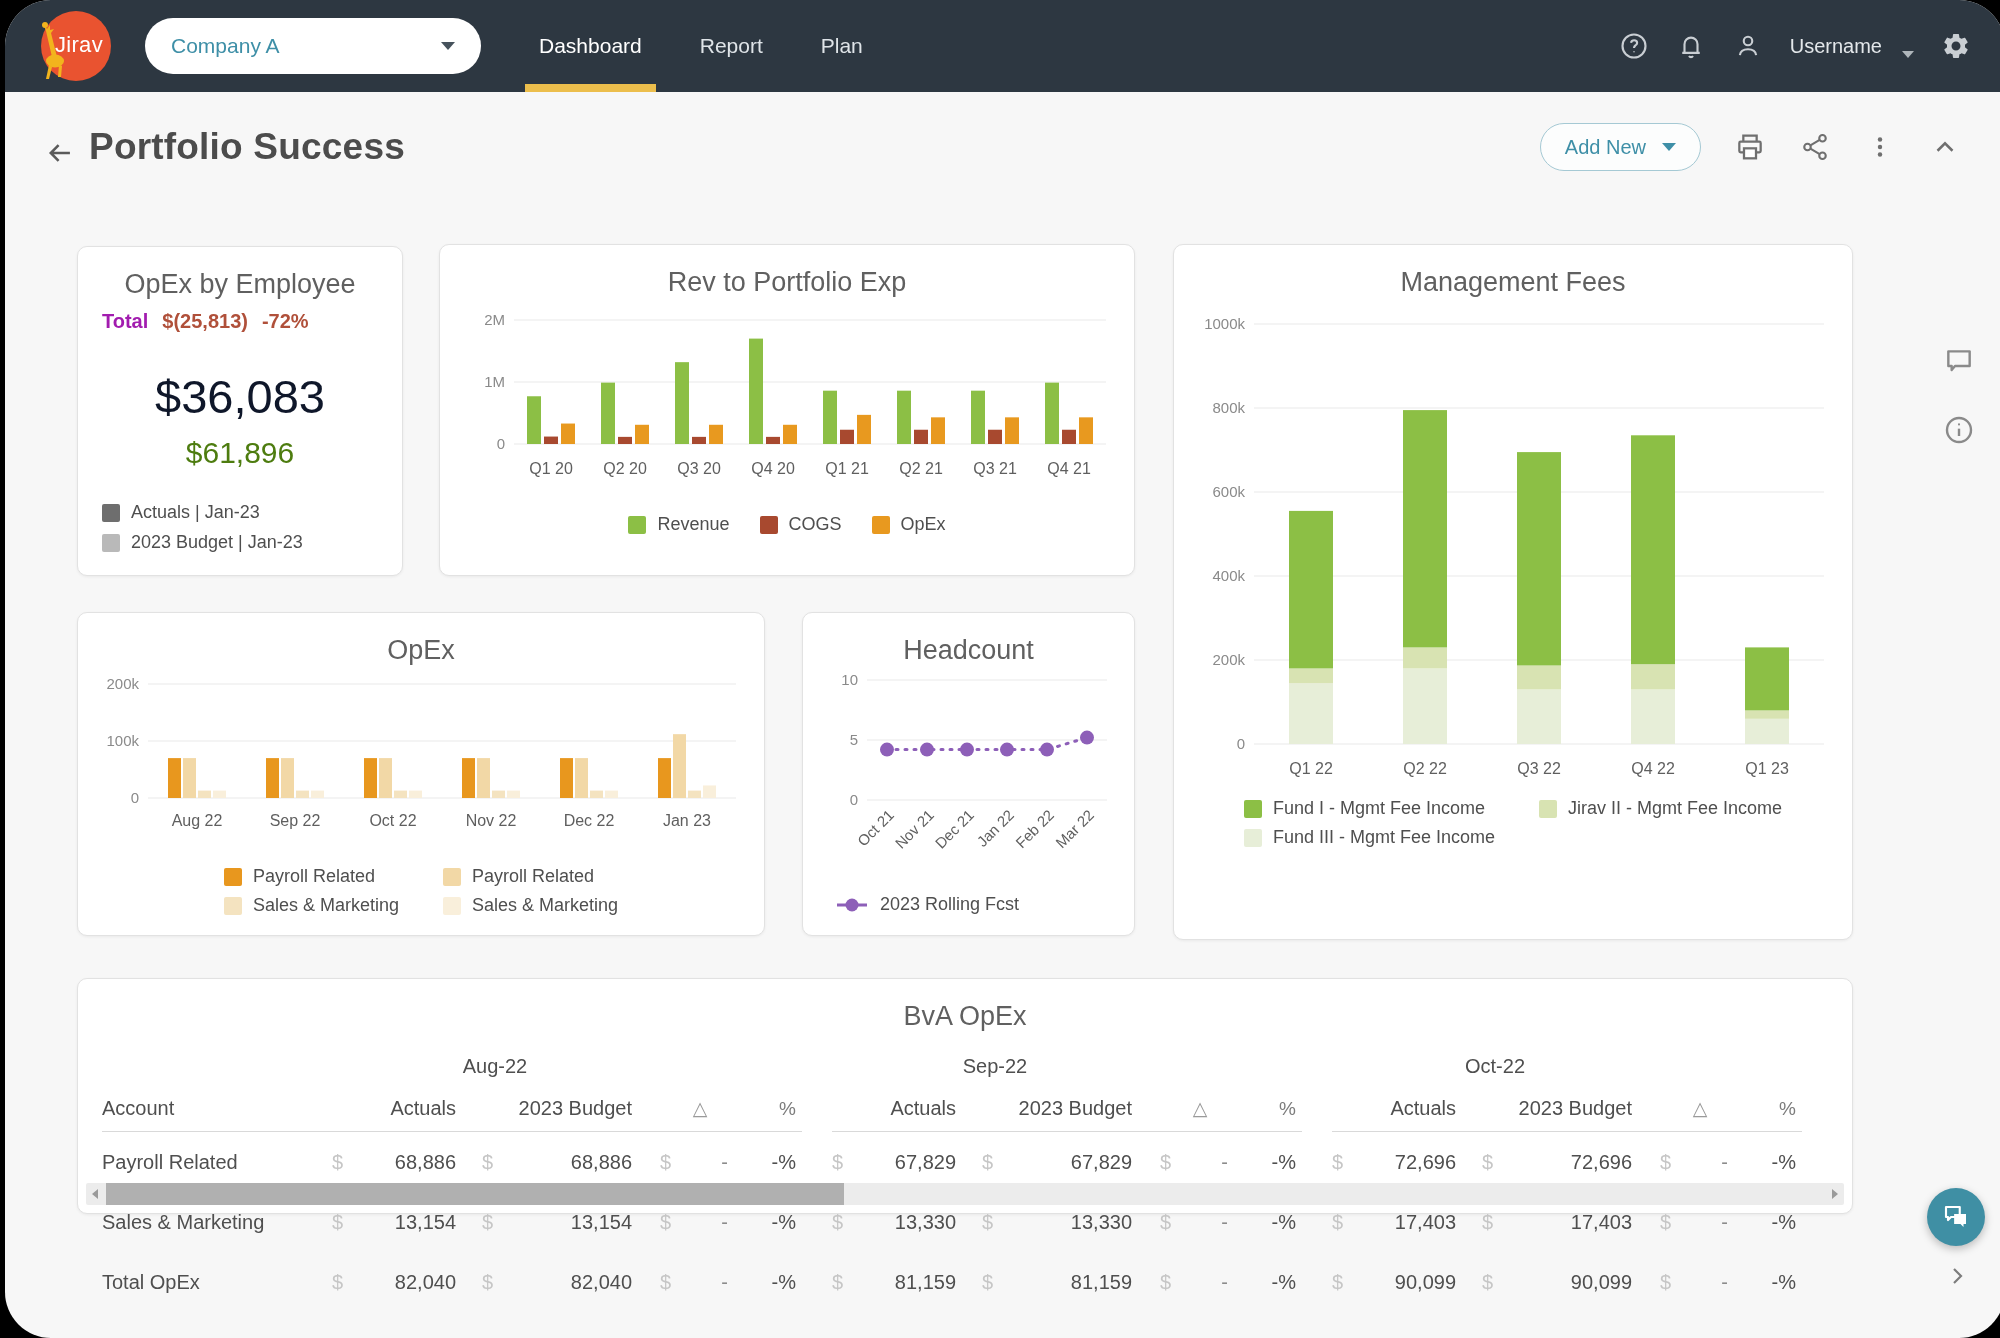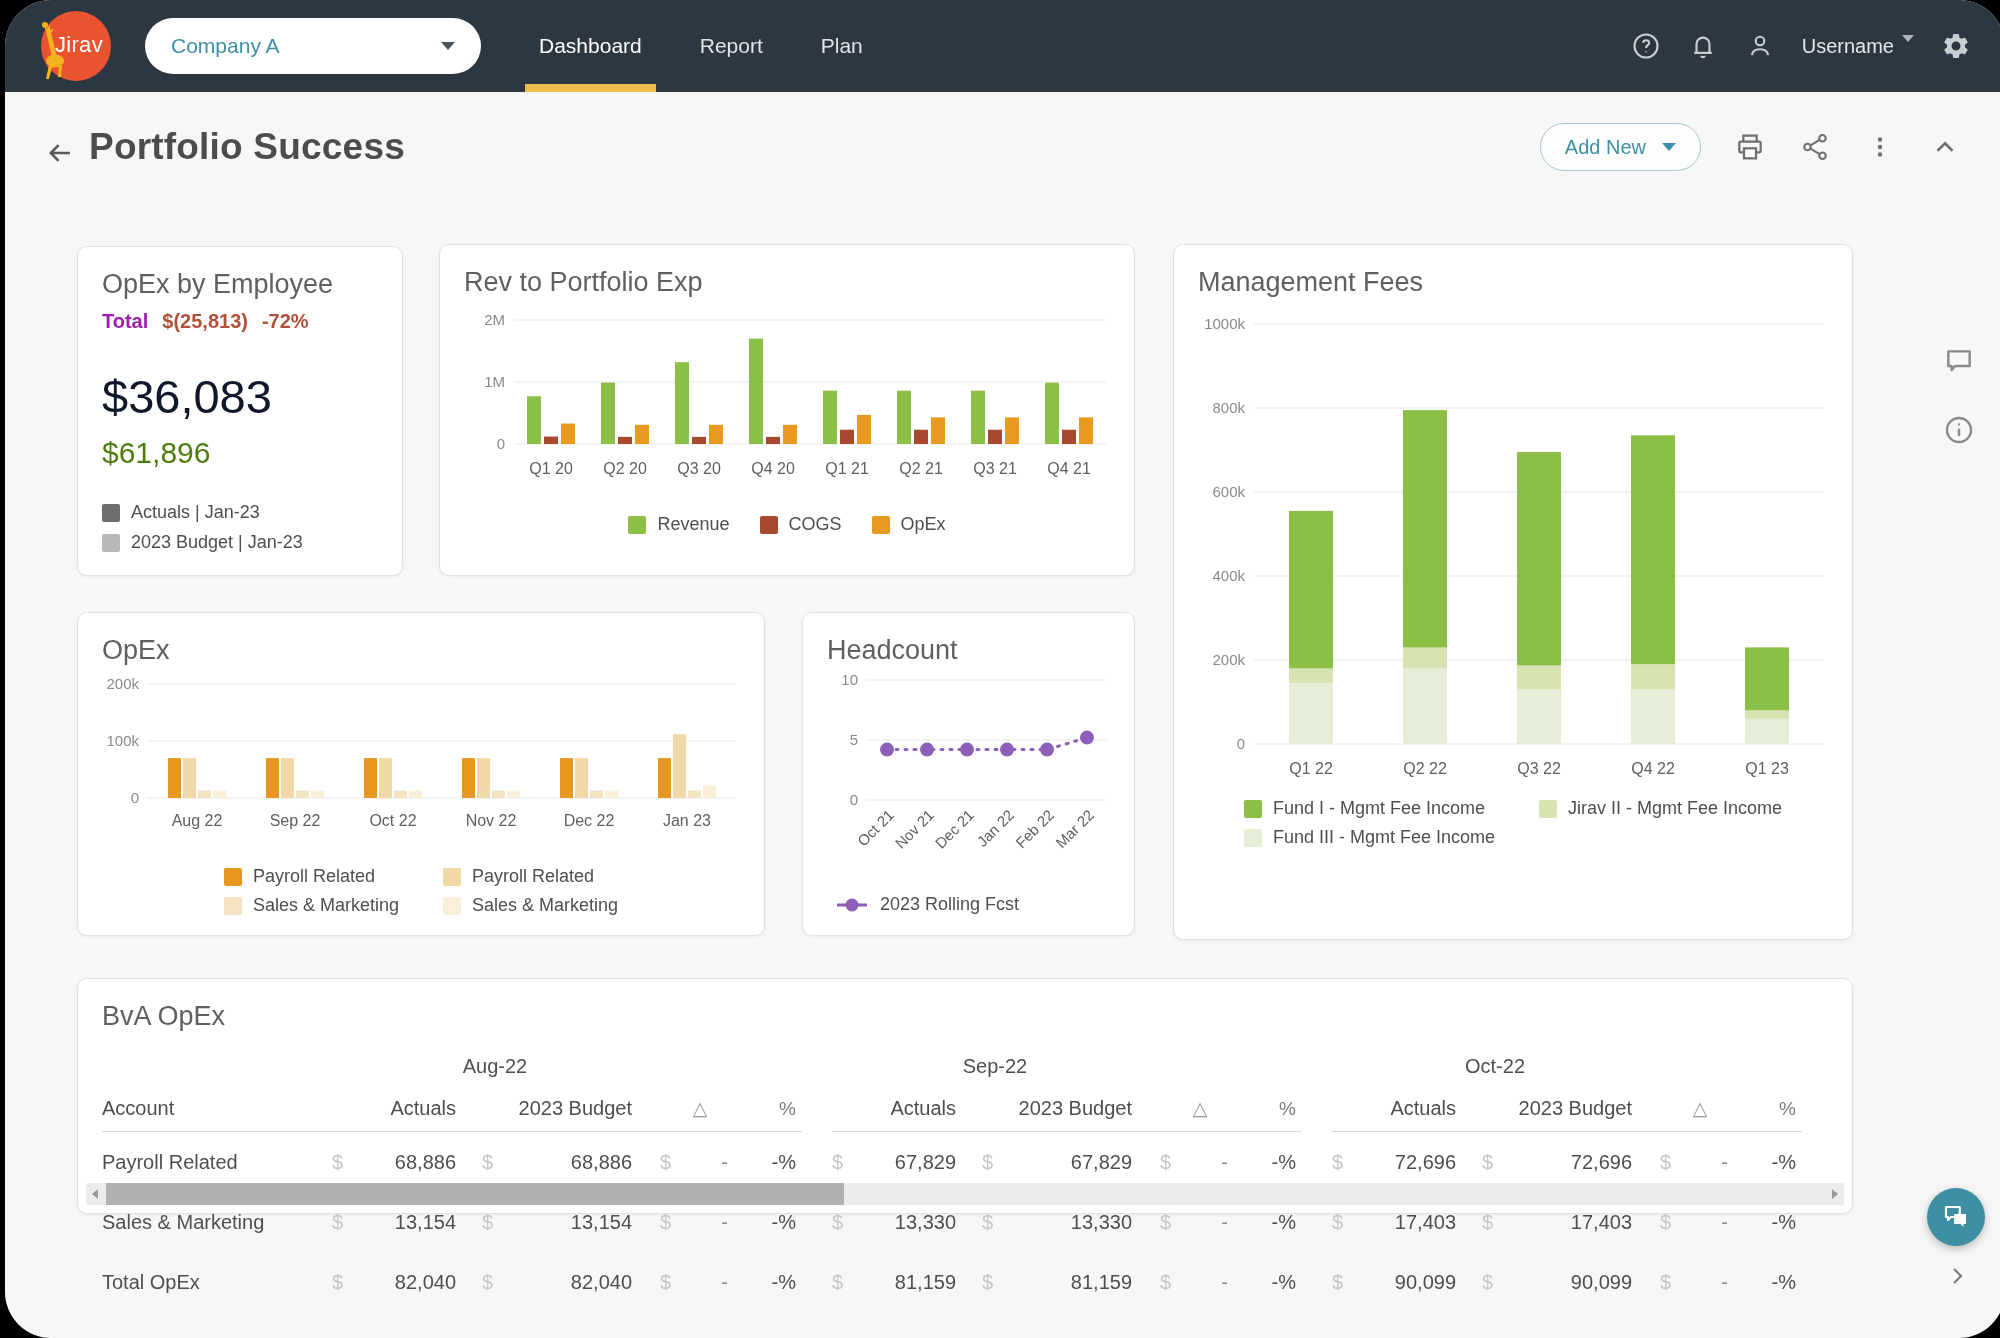--- a/index.html
+++ b/index.html
@@ -15,36 +15,36 @@
   .company-select { margin-left:34px; width:336px; height:56px; background:#fff; border:none; border-radius:28px; display:flex; align-items:center; justify-content:space-between; padding:0 26px; cursor:pointer;text-align:center; }
   .company-select .lbl { color:#3e8fa7; font-size:21px; }
   .caret { width:0; height:0; border-left:7px solid transparent; border-right:7px solid transparent; border-top:8px solid #46525c; }
   .tabs { display:flex; align-items:center; height:112px; margin-left:56px; gap:54px; }
   .tab { position:relative; height:92px; display:flex; align-items:center; color:#dfe4e8; font-size:21px; cursor:pointer; padding:0 2px; }
   .tab.active { color:#ffffff; }
   .tab.active::after { content:""; position:absolute; left:-12px; right:-12px; bottom:0; height:8px; background:#ecbe4c; }
   .nav-right { margin-left:auto; margin-right:34px; display:flex; align-items:center; gap:27px; }
   .nav-icon { width:30px; height:30px; display:flex; align-items:center; justify-content:center; cursor:pointer; }
   .nav-icon svg { stroke:#c9ced3; fill:none; stroke-width:1.7; }
-  .user { display:flex; align-items:flex-start; gap:8px; cursor:pointer; }
+  .user { display:flex; align-items:flex-end; gap:20px; cursor:pointer; }
   .user .name { color:#e3e7ea; font-size:20px; }
   .user .caret { border-top-color:#aeb5ba; border-left-width:6px; border-right-width:6px; border-top-width:7px; }
 
   
   .page-header { position:absolute; top:92px; left:0; right:0; height:120px; }
   .back { position:absolute; left:38px; top:44px; width:34px; height:34px; cursor:pointer; }
   .page-title { position:absolute; left:84px; top:34px; font-size:37px; color:#4c4c4c; letter-spacing:.2px; }
   .header-controls { position:absolute; right:44px; top:31px; display:flex; align-items:center; gap:33px; }
   .addnew { height:48px; padding:0 24px; border:1px solid #a5c9d4; border-radius:24px; background:#fcfdfd; display:flex; align-items:center; gap:16px; cursor:pointer; }
   .addnew .lbl { color:#3e8fa7; font-size:20px; }
   .addnew .caret { border-top-color:#3e8fa7; border-left-width:7px; border-right-width:7px; border-top-width:8px; }
   .hicon { width:32px; height:32px; cursor:pointer; display:flex; align-items:center; justify-content:center; }
 
   
-  .card { position:absolute; background:#fff; border:1px solid #e2e2e2; border-radius:10px; box-shadow:0 1px 3px rgba(0,0,0,.06); padding:22px 24px; }
+  .card { position:absolute; background:#fff; border:1px solid #e2e2e2; border-radius:10px; box-shadow:0 1px 3px rgba(0,0,0,.06); padding:22px 24px;text-align:center; }
   .card-title { font-size:27px; color:#606060; }
   #card-opex-emp { left:72px; top:246px; width:326px; height:330px; display:flex; flex-direction:column; }
   #card-rev     { left:434px; top:244px; width:696px; height:332px; }
   #card-mgmt    { left:1168px; top:244px; width:680px; height:696px; }
   #card-opex    { left:72px; top:612px; width:688px; height:324px; }
   #card-head    { left:797px; top:612px; width:333px; height:324px; }
   #card-bva     { left:72px; top:978px; width:1776px; height:236px; }
 
   
   .kpi-row { margin-top:10px; display:flex; align-items:baseline; gap:14px; }

